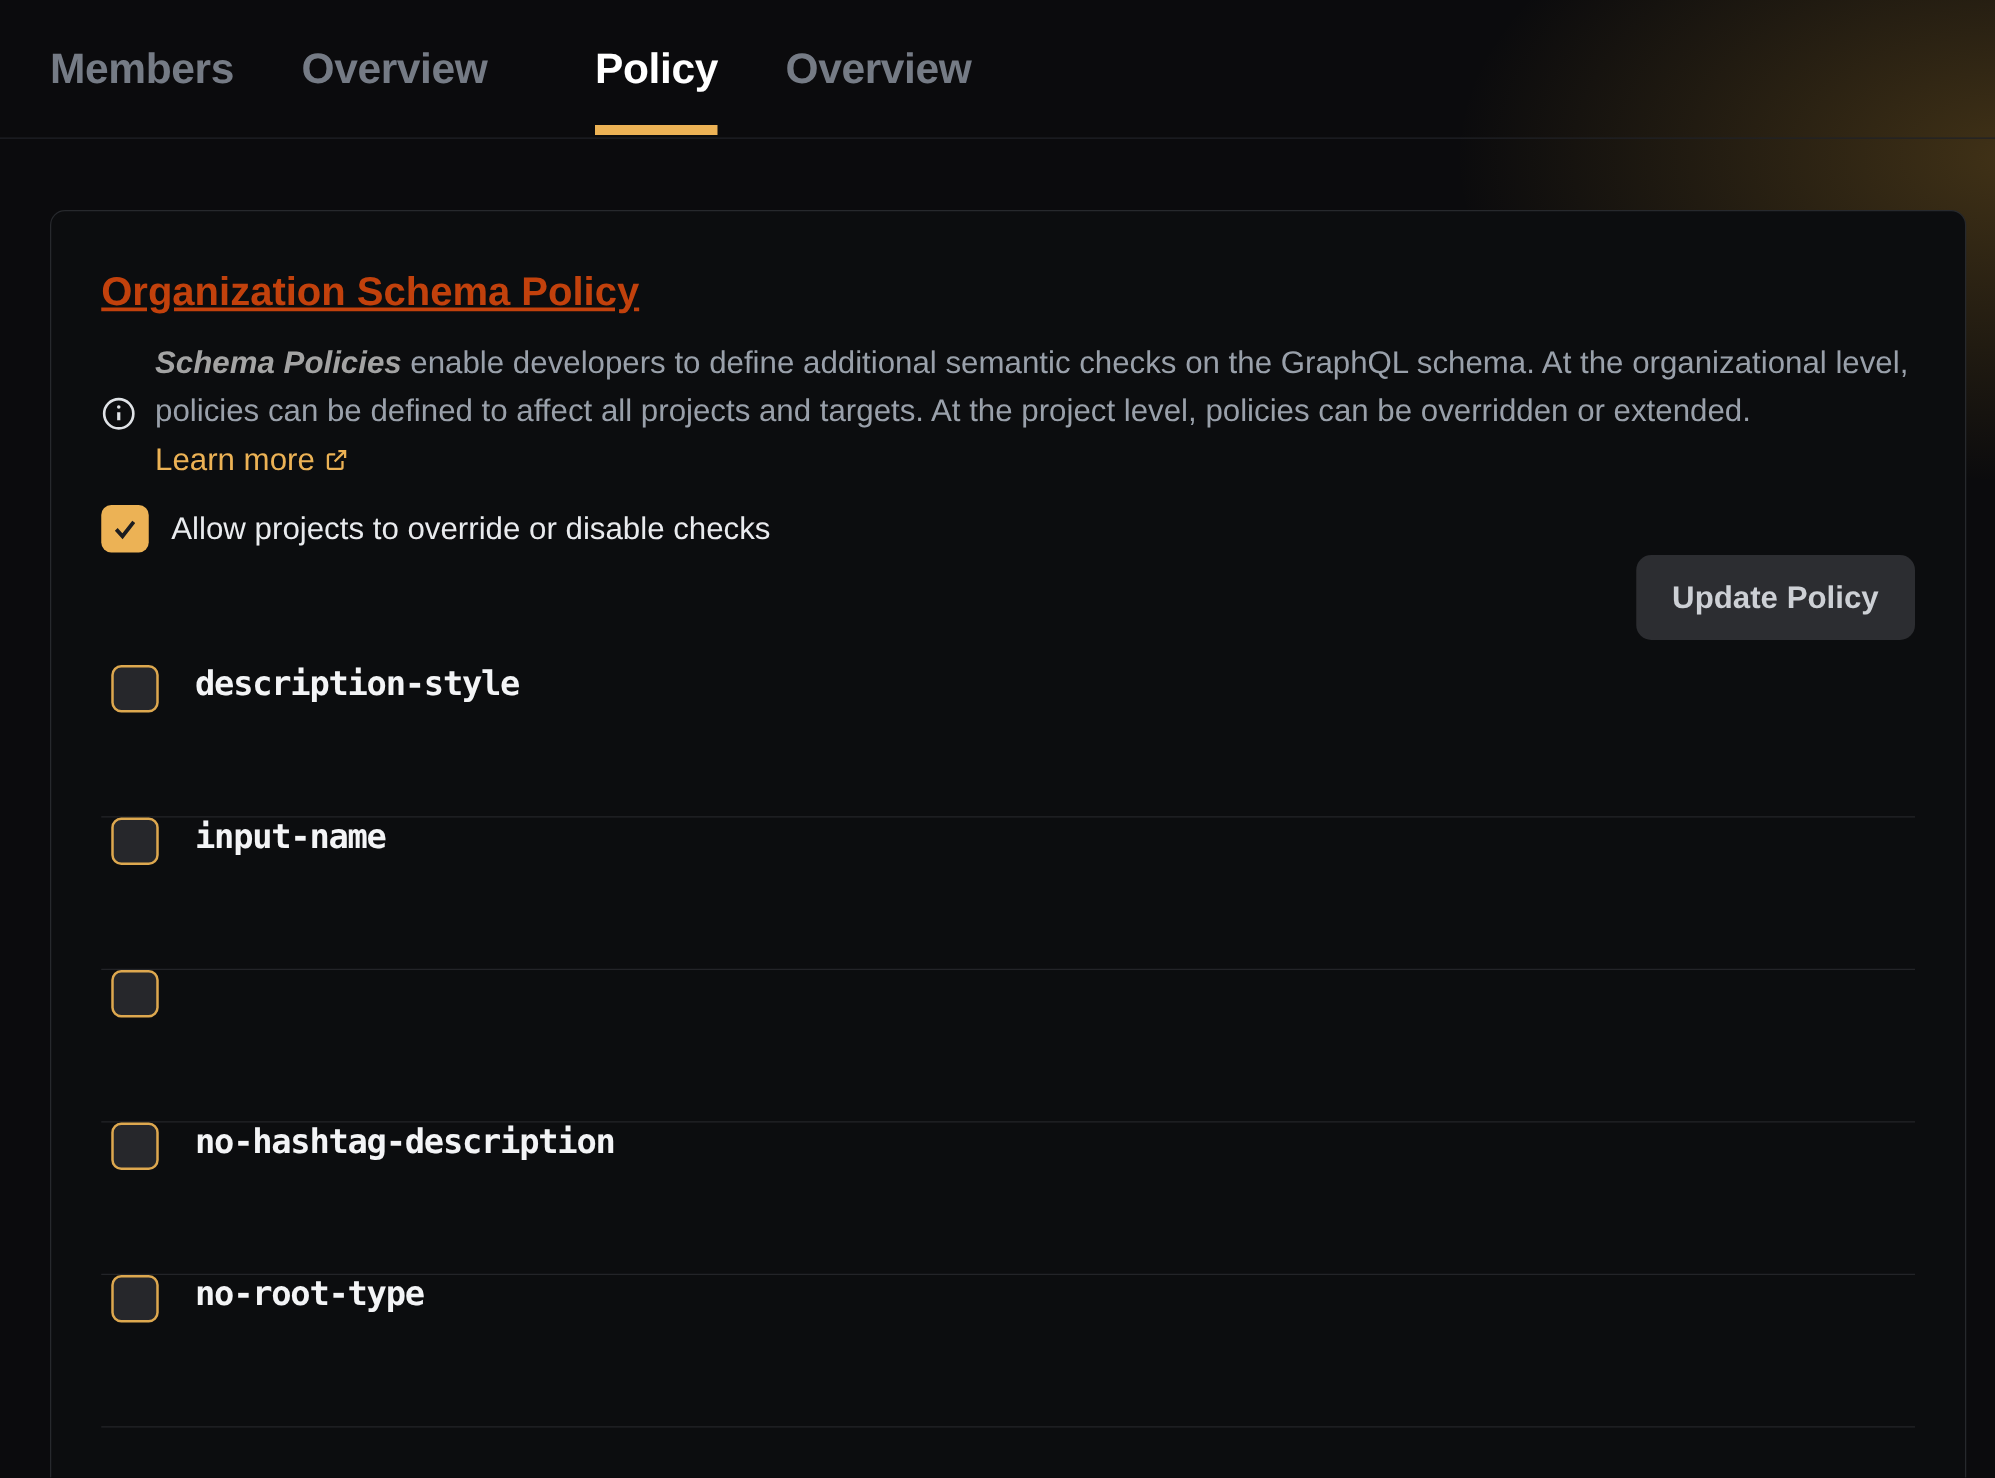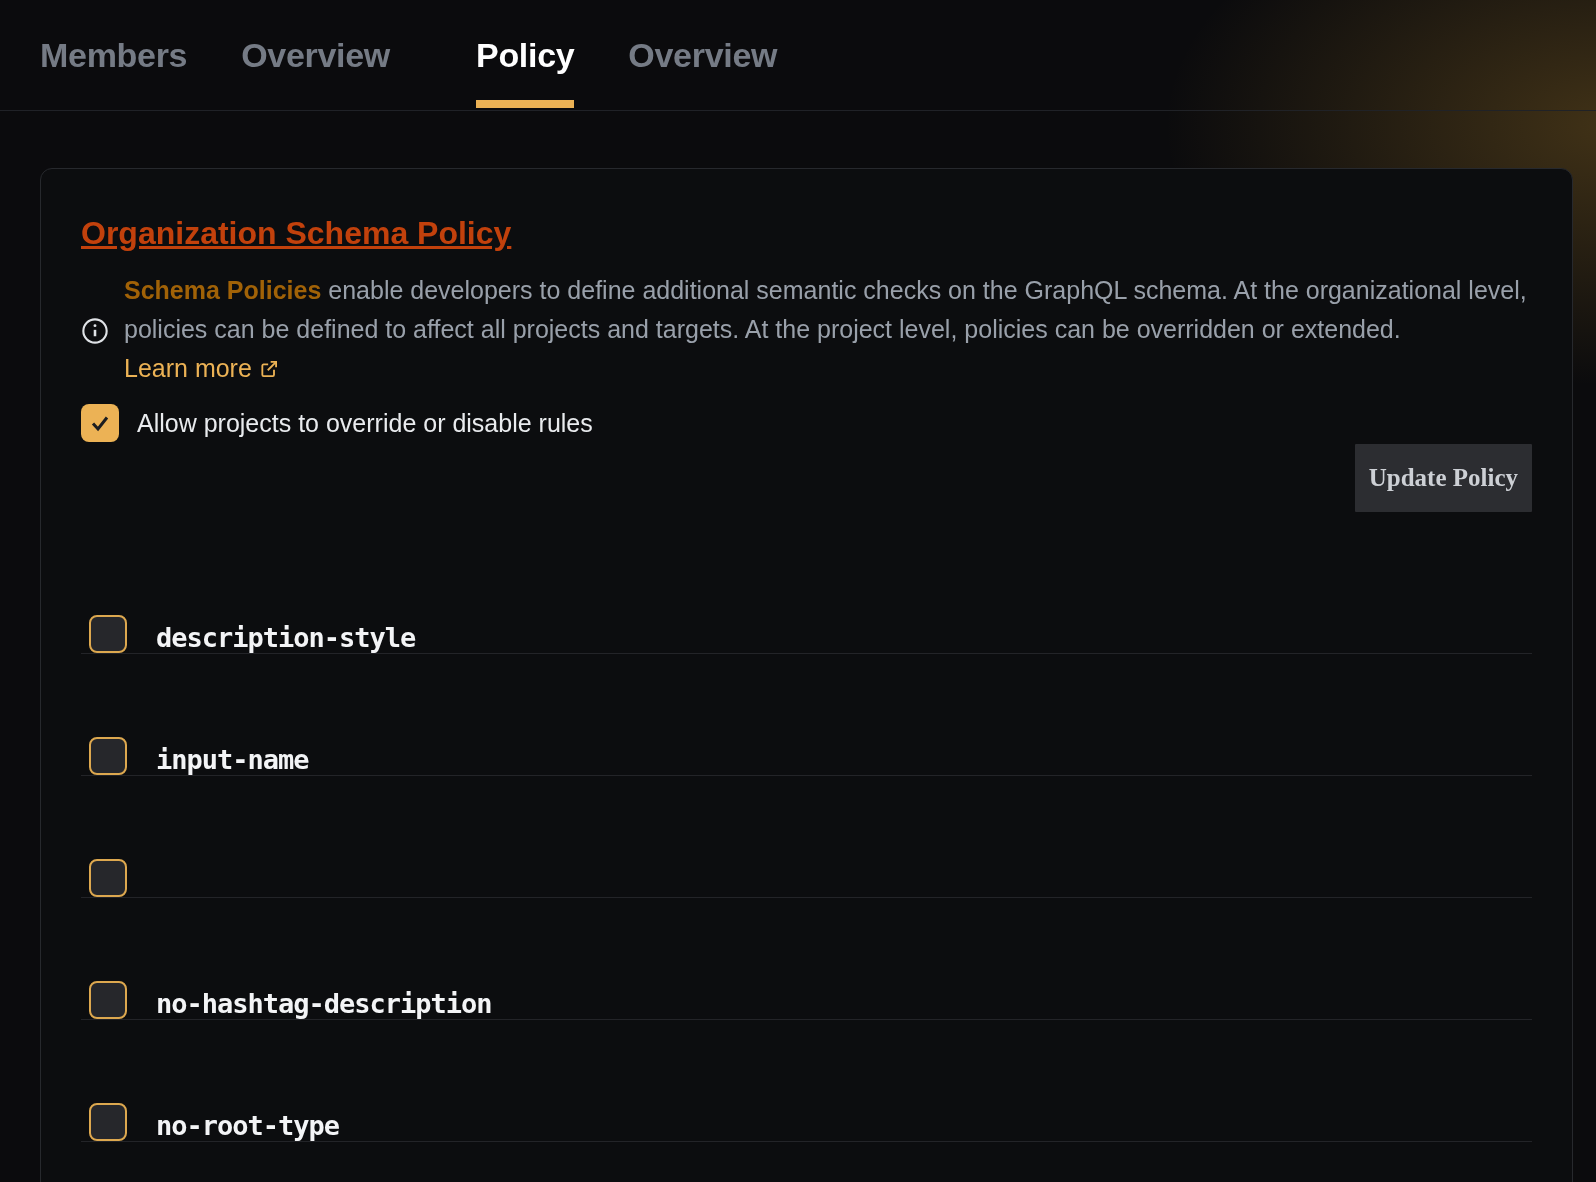--- a/index.html
+++ b/index.html
@@ -81,21 +81,21 @@
     display:flex;
     align-items:center;
     gap:15px;
   }
   .info-icon{flex:0 0 auto;display:flex;color:#dfe2e6;}
   .desc-text{
     font-size:25px;
     line-height:39px;
     color:var(--muted);
   }
-  .desc-text strong{color:#a16207;font-weight:700;}
+  .desc-text strong{color:#a3a3a3;font-weight:700;font-style:italic;}
   .learn-more{
     color:var(--accent);
     text-decoration:none;
     cursor:pointer;
     white-space:nowrap;
   }
   .ext-icon{display:inline-block;vertical-align:-2px;margin-left:7px;color:var(--accent);}
   .allow-row{
     margin-top:14px;
     display:flex;
@@ -118,35 +118,35 @@
     background:#26272b;
     border:2px solid #dda84f;
   }
   .button-row{
     display:flex;
     justify-content:flex-end;
     margin-top:2px;
   }
   .update-btn{
     height:68px;
-    padding:0 14px;
+    padding:0 29px;
     background:#2c2d31;
     color:#cdd0d5;
-    font-family:Liberation Serif, serif;
+    font-family:Liberation Sans, sans-serif;
     font-size:25px;
     font-weight:700;
     border:none;
-    border-radius:1px;
+    border-radius:12px;
     cursor:pointer;
   }
   .rules{margin-top:20px;list-style:none;}
   .rule-row{
     height:122px;
     display:flex;
-    align-items:flex-end;
+    align-items:flex-start;
     gap:29px;
     padding-left:8px;
     border-bottom:1px solid var(--divider);
     cursor:pointer;
   }
   .rule-name{
     font-family:"DejaVu Sans Mono", monospace;
     font-size:27px;
     font-weight:700;
     color:#f3f4f6;
@@ -182,21 +182,21 @@
                 <line x1="10.5" y1="13.5" x2="20" y2="4"></line>
               </svg></span></a></p>
     </div>
 
     <div class="allow-row">
       <span class="checkbox checked">
         <svg width="24" height="24" viewBox="0 0 24 24" fill="none" stroke="currentColor" stroke-width="3">
           <polyline points="5 12.5 10 18 19 6.5"></polyline>
         </svg>
       </span>
-      <span class="allow-label">Allow projects to override or disable rules</span>
+      <span class="allow-label">Allow projects to override or disable checks</span>
     </div>
 
     <div class="button-row">
       <button class="update-btn">Update Policy</button>
     </div>
 
     <ul class="rules">
       <li class="rule-row">
           <span class="checkbox unchecked"></span>
           <span class="rule-name">description-style</span>

